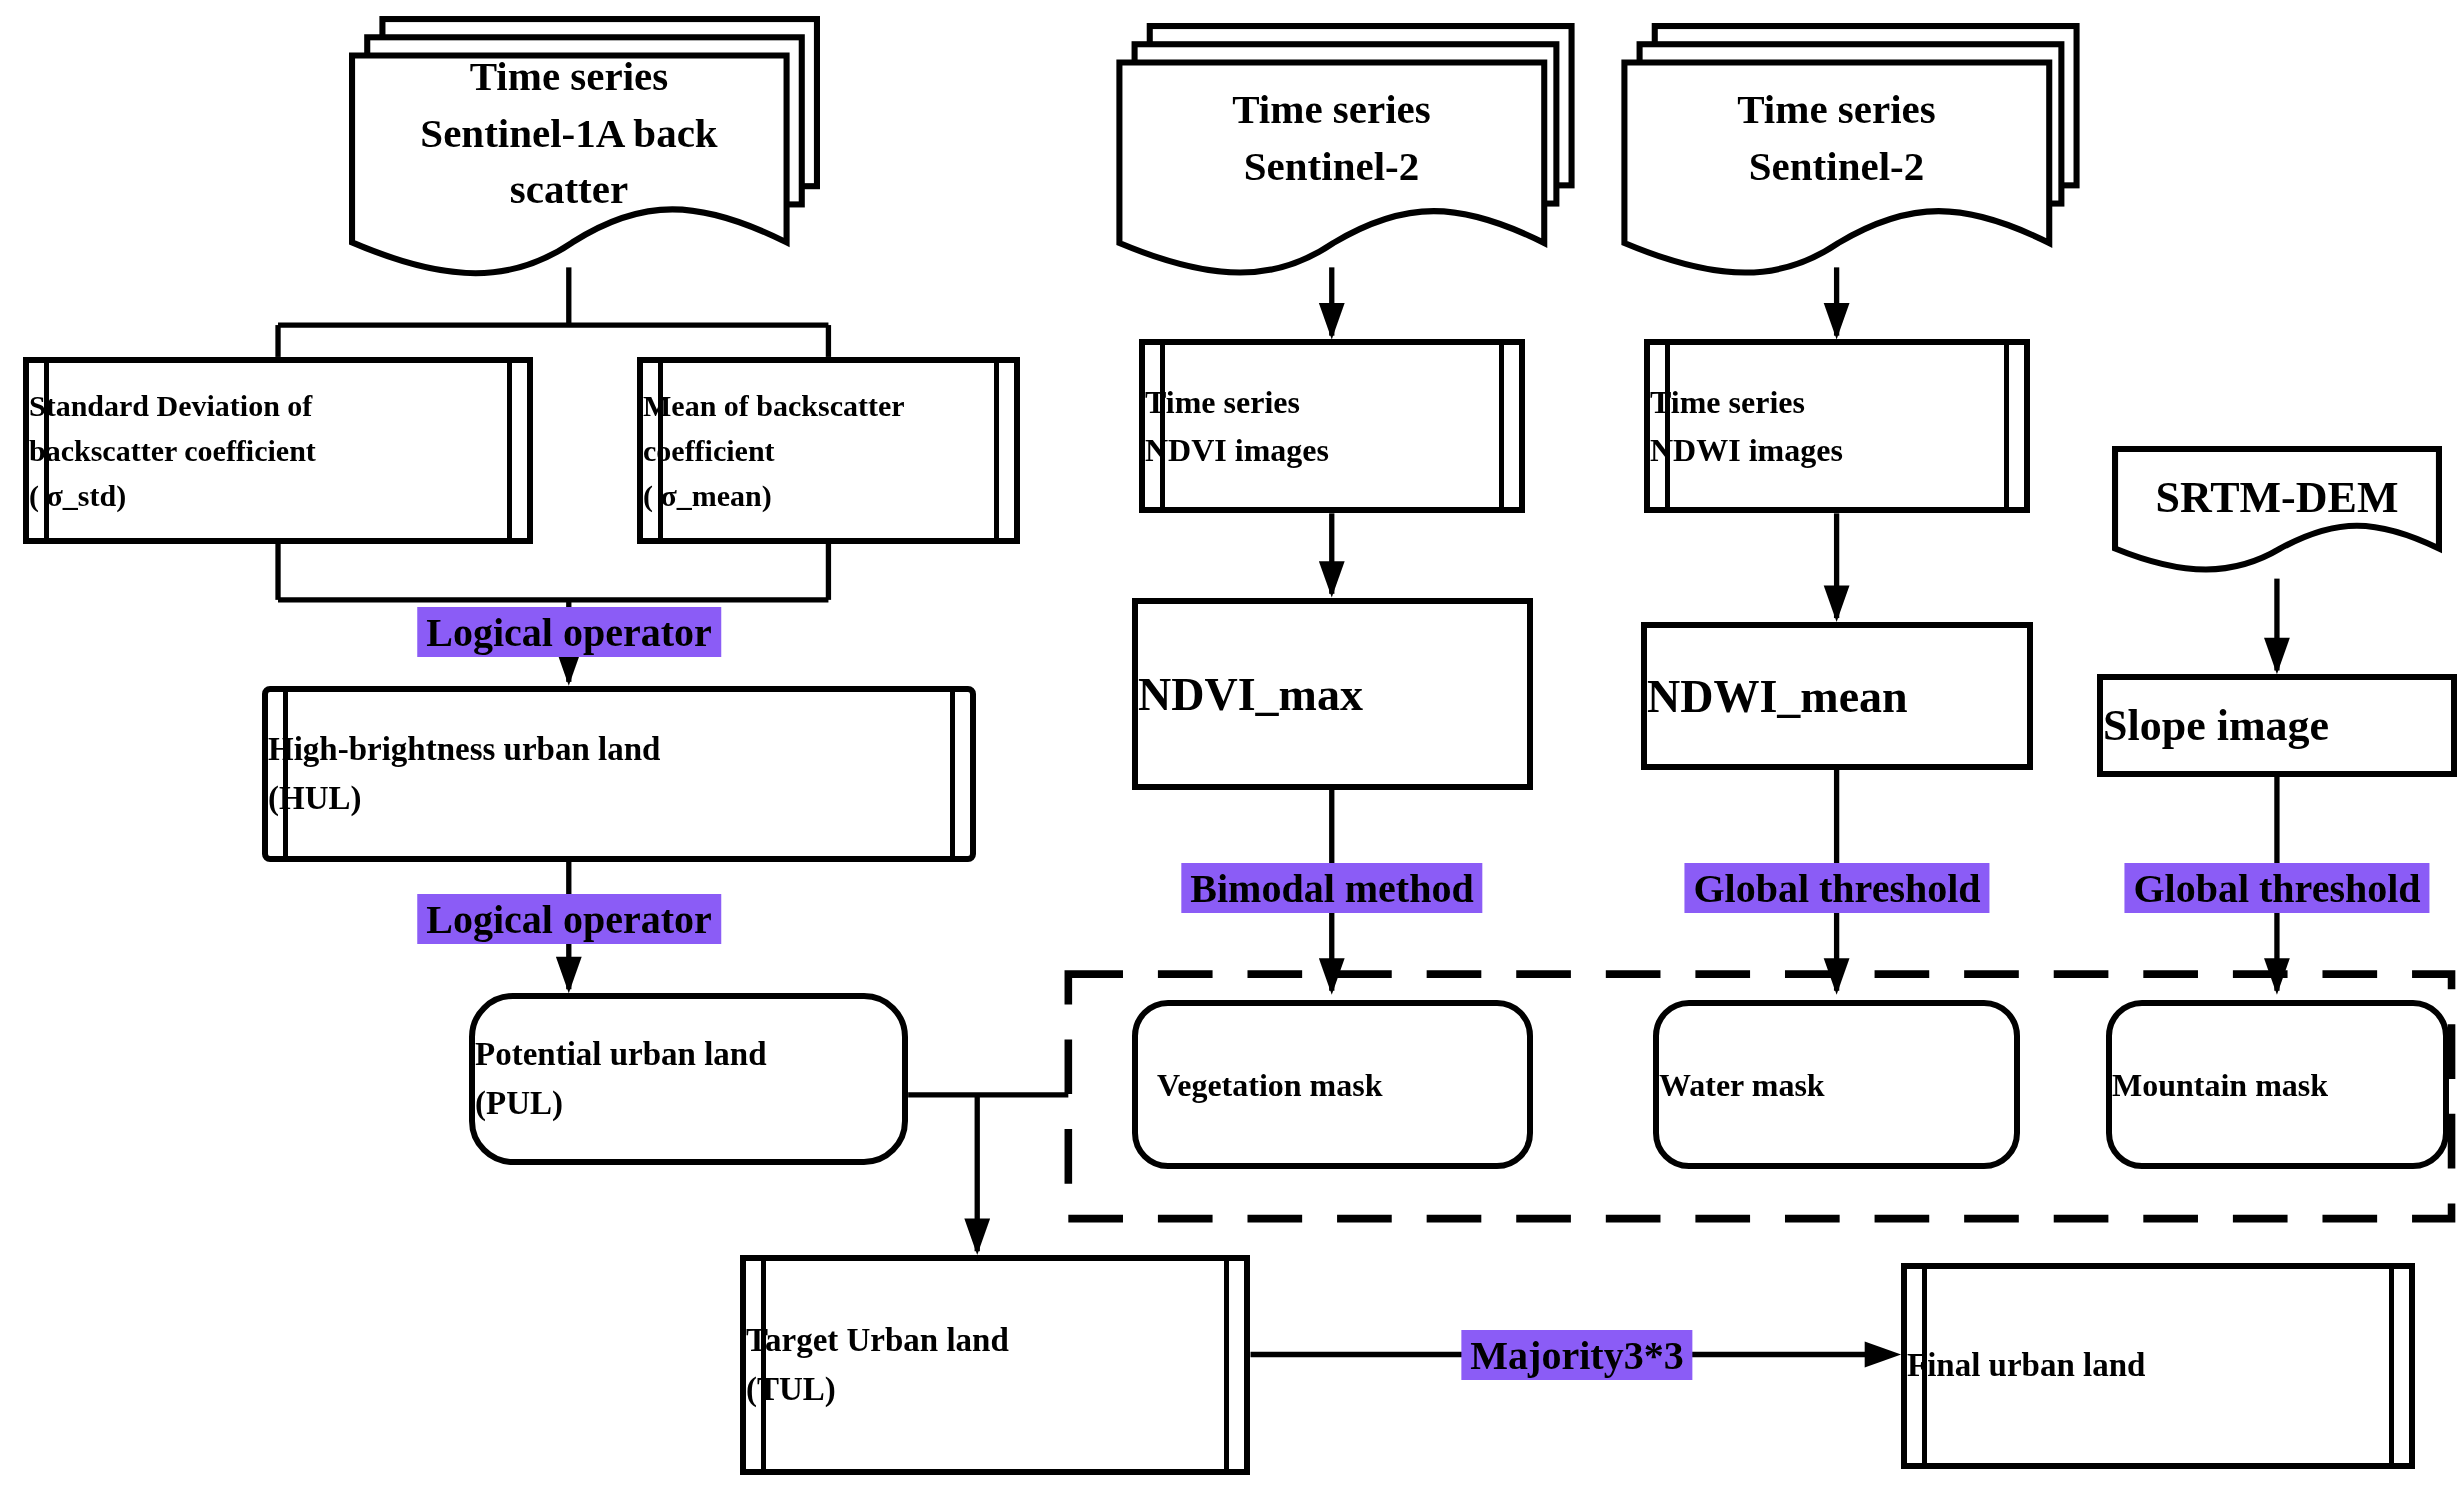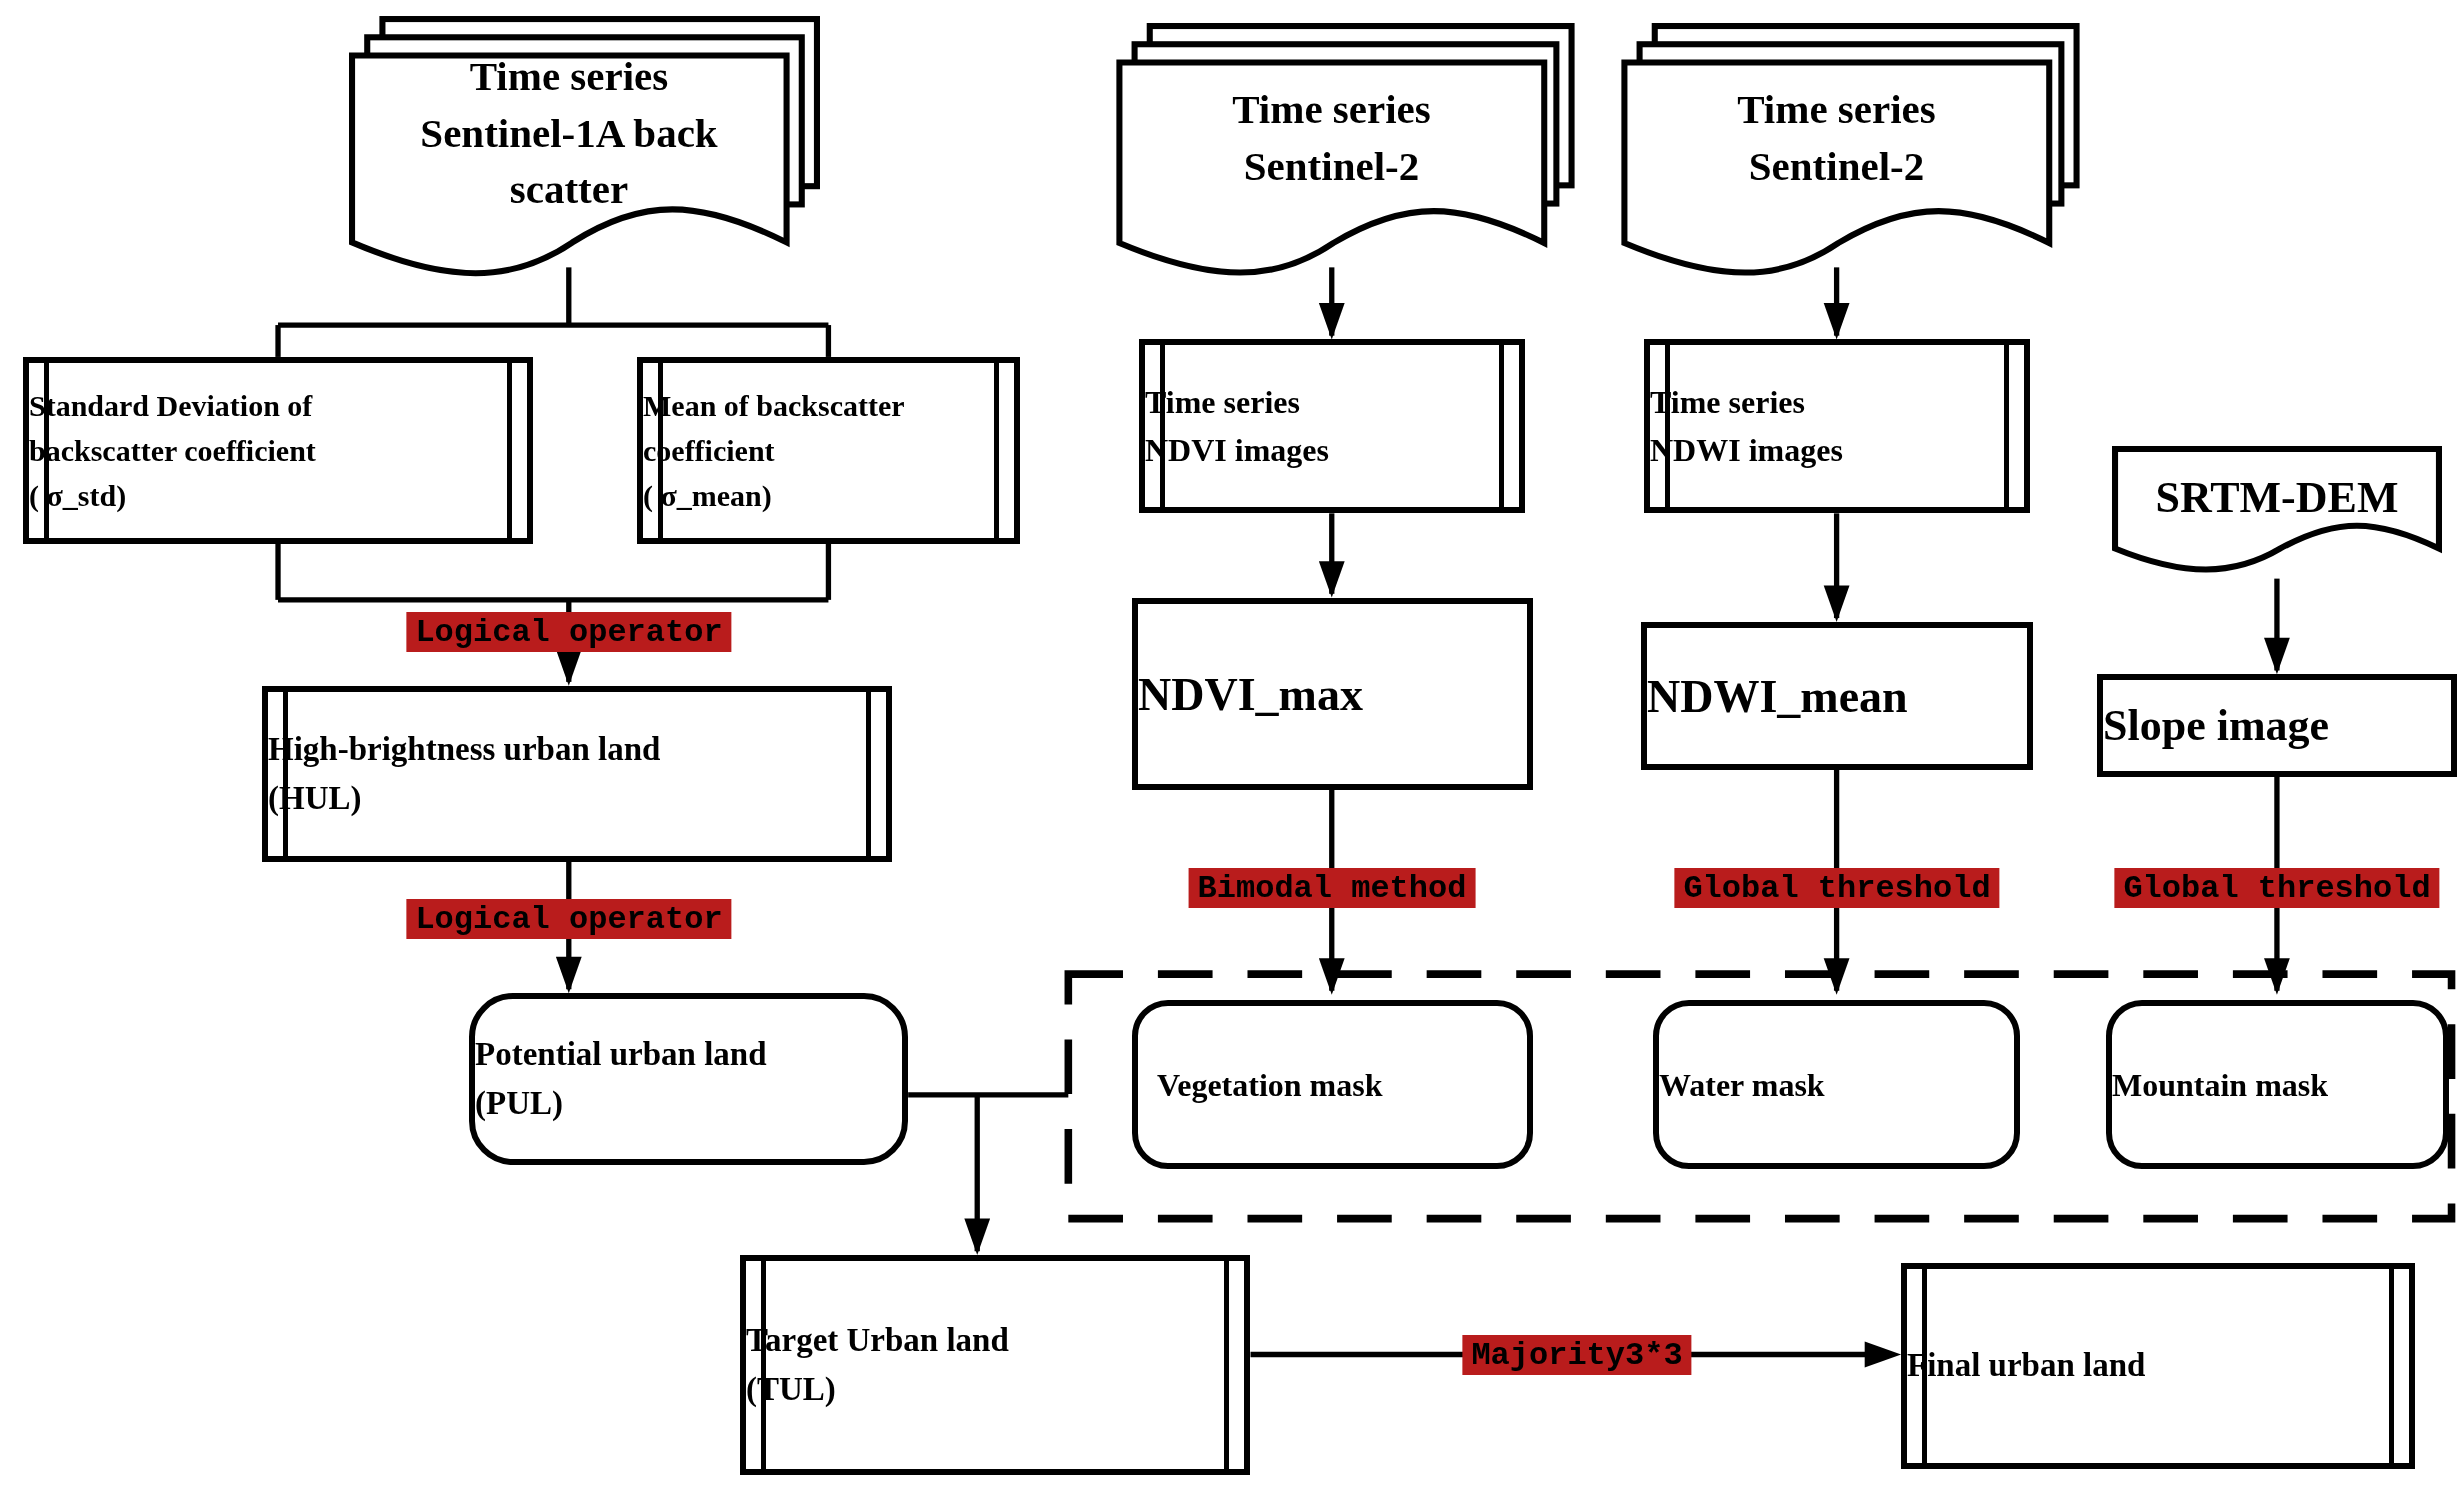--- a/index.html
+++ b/index.html
@@ -35,27 +35,26 @@
   .mask{border-radius:36px;}
   .doc{position:absolute;z-index:2;}
   .doc .doc-text{
     position:absolute;
     display:flex;flex-direction:column;align-items:center;justify-content:center;
     text-align:center;font-weight:700;line-height:1.38;
   }
   .edge-label{
     position:absolute;
     transform:translate(-50%,-50%);
-    background:#b91c1c;
+    background:#8b5cf6;
     padding:1.5px 9px;
     font-weight:700;
-    font-size:32px;
+    font-size:40px;
     white-space:nowrap;
     z-index:3;
-    font-family:Liberation Mono, monospace;
   }
   .f40{font-size:30px;}
   .f42{font-size:32px;}
   .f44{font-size:33px;}
   .f54{font-size:41px;}
   .f58{font-size:44px;}
   .f60{font-size:46px;}
 </style>
 </head>
 <body>
@@ -168,21 +167,21 @@
     <span>backscatter coefficient</span>
     <span>( σ_std)</span>
   </div>
 
   <div class="node pp f40" style="left:630px;top:357px;width:383px;height:187px;">
     <span>Mean of backscatter</span>
     <span>coefficient</span>
     <span>( σ_mean)</span>
   </div>
 
-  <div class="node pp f44" style="left:255px;top:686px;width:630px;height:176px;">
+  <div class="node pp f44" style="left:255px;top:686px;width:714px;height:176px;border-radius:8px;">
     <span>High-brightness urban land</span>
     <span>(HUL)</span>
   </div>
 
   <div class="node rounded f44" style="left:462px;top:993px;width:439px;height:172px;">
     <span>Potential urban land</span>
     <span>(PUL)</span>
   </div>
 
   <div class="node pp f42" style="left:1132px;top:339px;width:386px;height:174px;">

